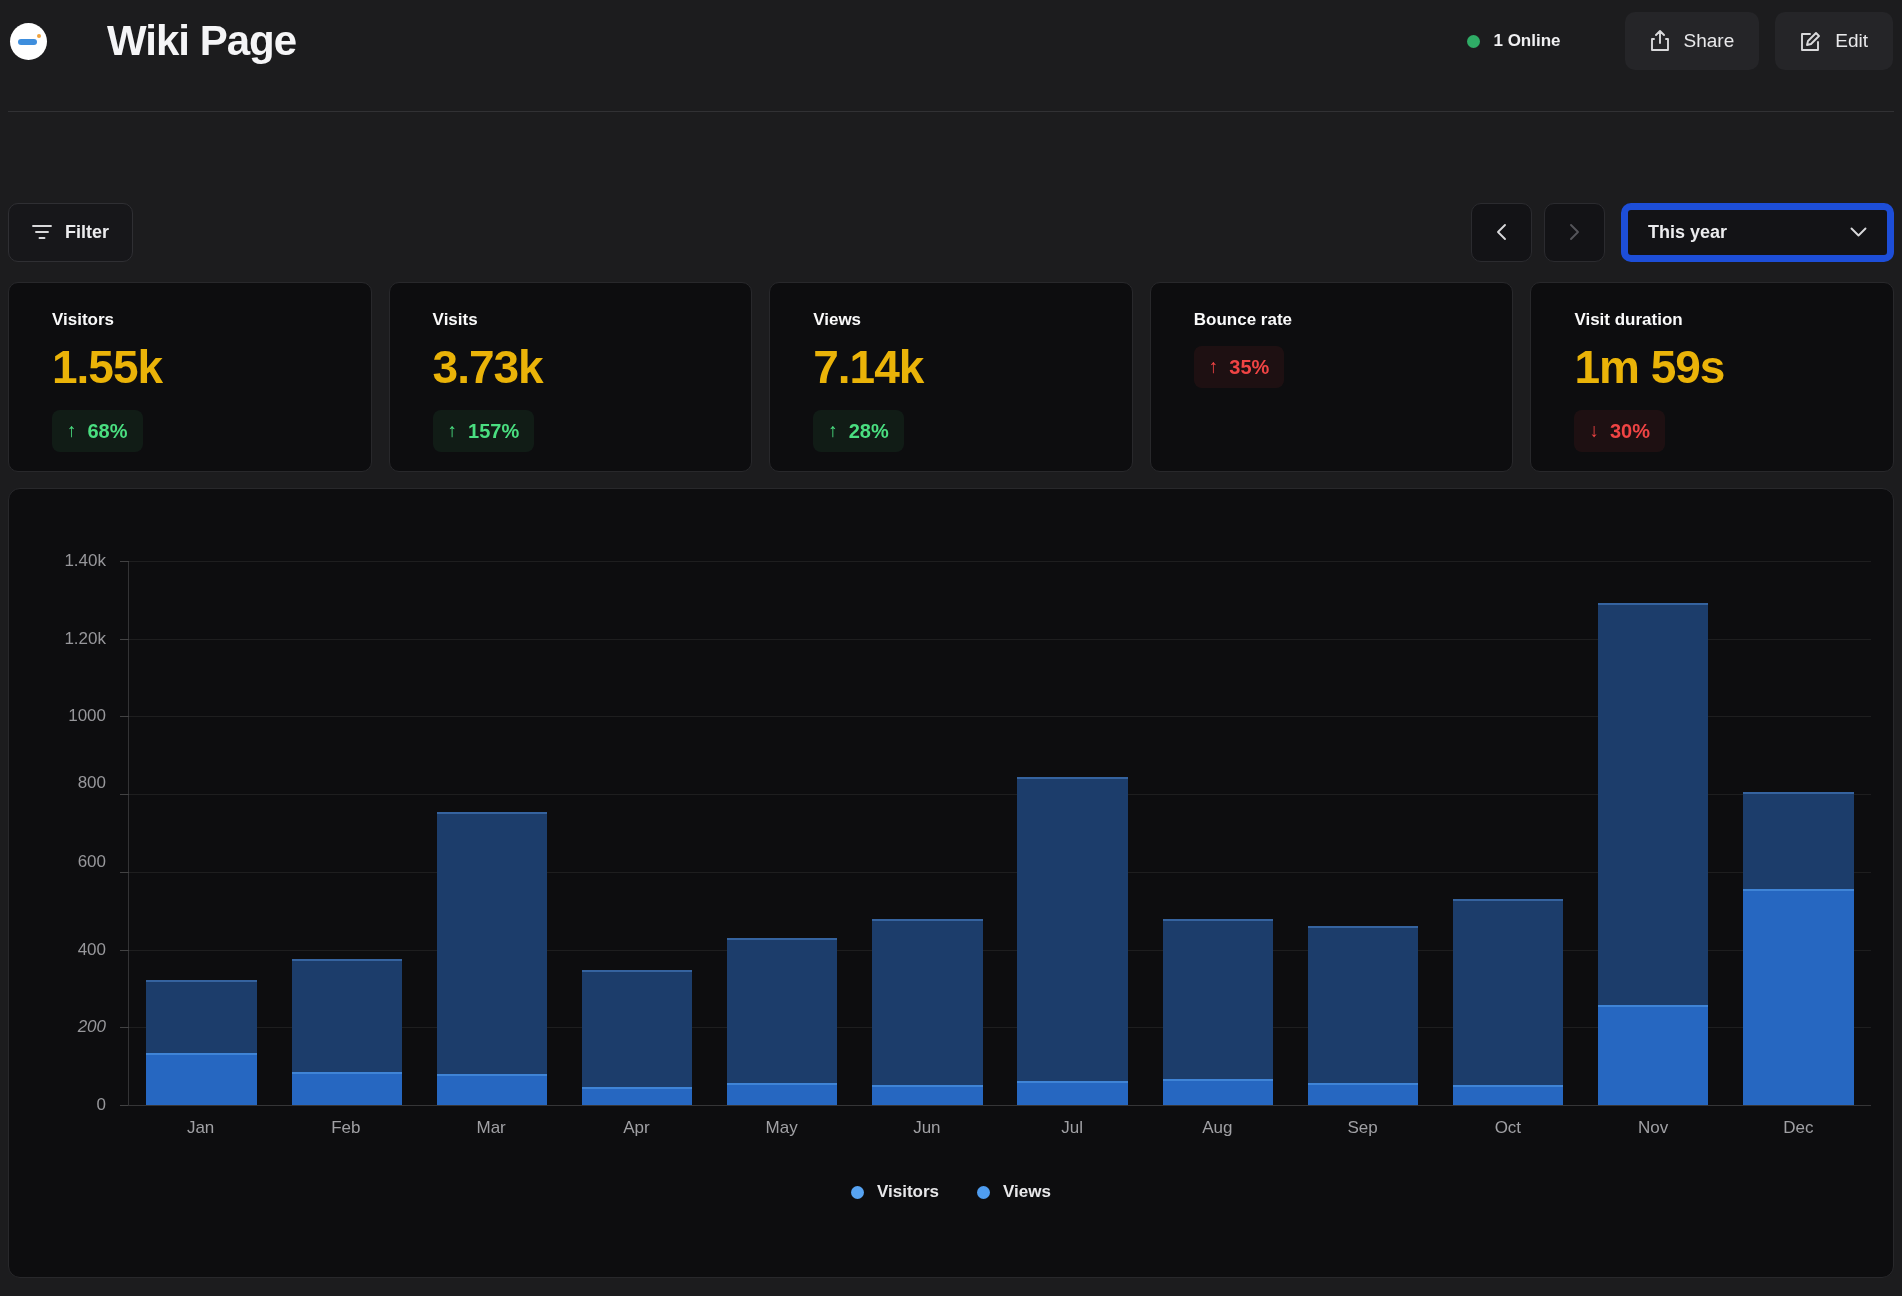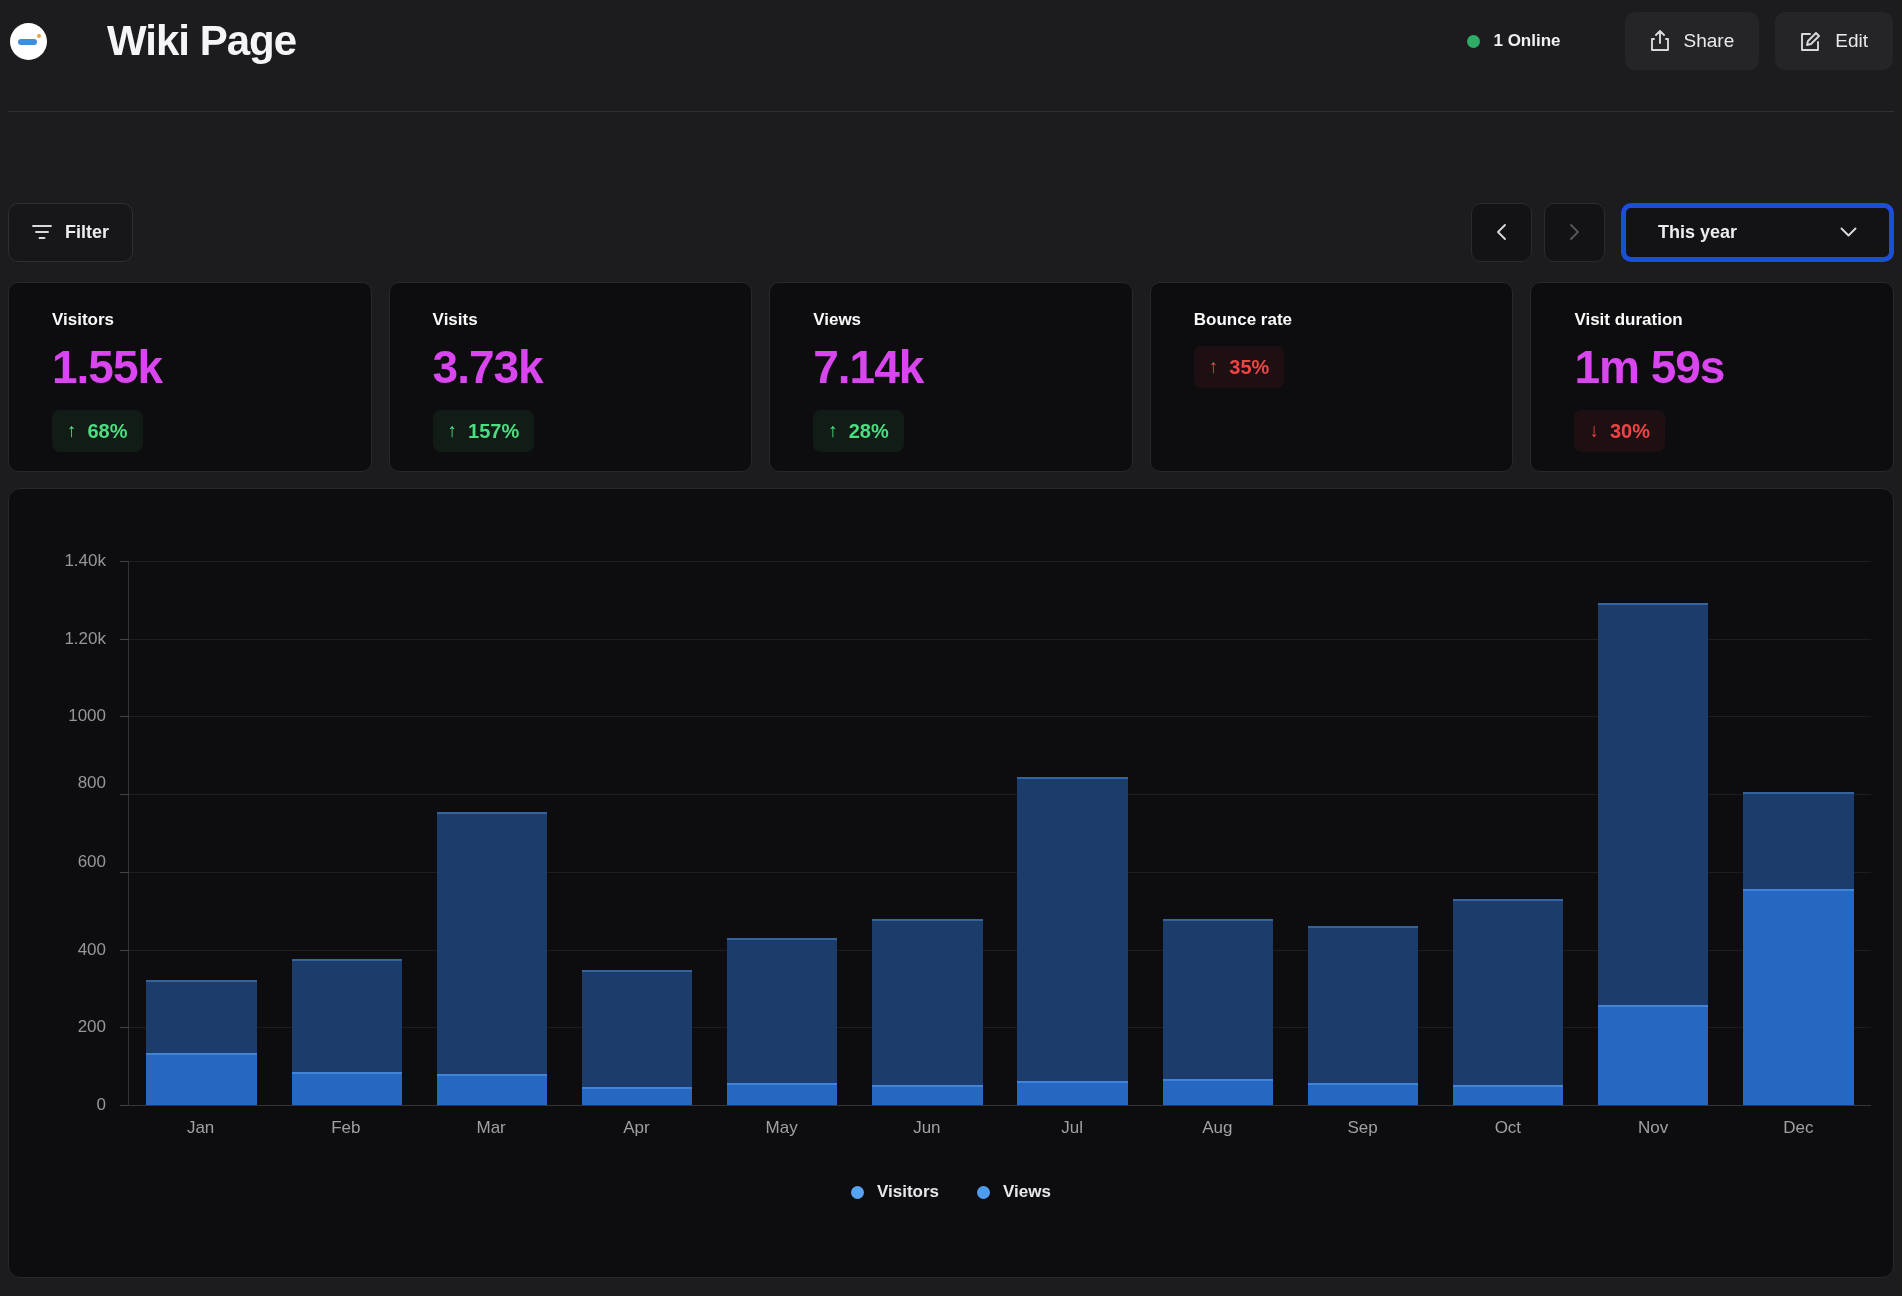--- a/index.html
+++ b/index.html
@@ -31,30 +31,30 @@
   .toolbar { display:flex; align-items:center; margin:90px 8px 0 8px; height:60px; }
   .filter-btn { display:inline-flex; align-items:center; gap:13px; height:59px; padding:0 23px;
                 background:#17171a; border:1px solid #2f2f33; border-radius:10px; color:#ececee;
                 font-size:18px; font-weight:600; font-family:inherit; cursor:pointer; }
   .nav-group { margin-left:auto; display:flex; align-items:center; }
   .nav-btn { width:61px; height:59px; display:inline-flex; align-items:center; justify-content:center;
              background:#131316; border:1px solid #2b2b2f; border-radius:10px; cursor:pointer; }
   .nav-btn + .nav-btn { margin-left:12px; }
   .nav-btn.disabled svg { stroke:#55555a; }
   .period-select { margin-left:16px; width:273px; height:59px; display:inline-flex; align-items:center;
-                   justify-content:space-between; padding:0 32px; background:#131316;
-                   border:5px solid #1d4ed8; border-radius:10px; font-size:18px; font-weight:600;
+                   justify-content:space-between; padding:0 20px; background:#131316;
+                   border:7px solid #1d4ed8; border-radius:10px; font-size:18px; font-weight:600;
                    color:#ececee; cursor:pointer; }
 
   
   .stats { display:grid; grid-template-columns:repeat(5,1fr); gap:17px; margin:20px 8px 0; }
   .card { height:190px; background:#0d0d0f; border:1px solid #28282b; border-radius:10px;
           padding:27px 18px 0 43px; }
   .card-label { font-size:17px; font-weight:700; color:#fafafa; }
-  .card-value { margin-top:10px; font-size:46px; font-weight:800; letter-spacing:-1px; color:#d946ef; }
+  .card-value { margin-top:10px; font-size:46px; font-weight:800; letter-spacing:-1px; color:#eab308; }
   .badge { display:inline-flex; align-items:center; gap:11px; height:42px; padding:0 15px;
            border-radius:8px; font-size:20px; font-weight:700; margin-top:16px; }
   .card.positive .badge { color:#4ade80; background:rgba(74,222,128,.07); }
   .card.negative .badge { color:#ef4444; background:rgba(239,68,68,.08); }
   .badge .arrow { font-size:19px; }
 
   
   .chart-card { margin:16px 8px 0; height:790px; background:#0d0d0f;
                 border:1px solid #28282b; border-radius:12px; }
   .plot-wrap { position:relative; margin:72px 22px 0 119px; height:544px; }
@@ -196,21 +196,21 @@
         <div class="y-tick" style="top: 233.143px;"></div>
         <div class="y-label" style="top: 212px;">800</div>
         <div class="gridline" style="top: 310.857px;"></div>
         <div class="y-tick" style="top: 310.857px;"></div>
         <div class="y-label" style="top: 291px;">600</div>
         <div class="gridline" style="top: 388.571px;"></div>
         <div class="y-tick" style="top: 388.571px;"></div>
         <div class="y-label" style="top: 378.571px;">400</div>
         <div class="gridline" style="top: 466.286px;"></div>
         <div class="y-tick" style="top: 466.286px;"></div>
-        <div class="y-label" style="top: 456.286px;">200</div>
+        <div class="y-label" style="top: 456.286px; font-style: italic;">200</div>
         <div class="gridline zero" style="top: 544px;"></div>
         <div class="y-tick" style="top: 544px;"></div>
         <div class="y-label" style="top: 534px;">0</div>
         <div class="bars-row">
           <div class="bar-slot">
             <div class="bar-views" style="height: 125.12px; background: rgb(28, 61, 107);"></div>
             <div class="bar-visitors" style="height: 52.4571px; background: rgb(38, 103, 193);"></div>
           </div>
           <div class="bar-slot">
             <div class="bar-views" style="height: 145.714px; background: rgb(28, 61, 107);"></div>

